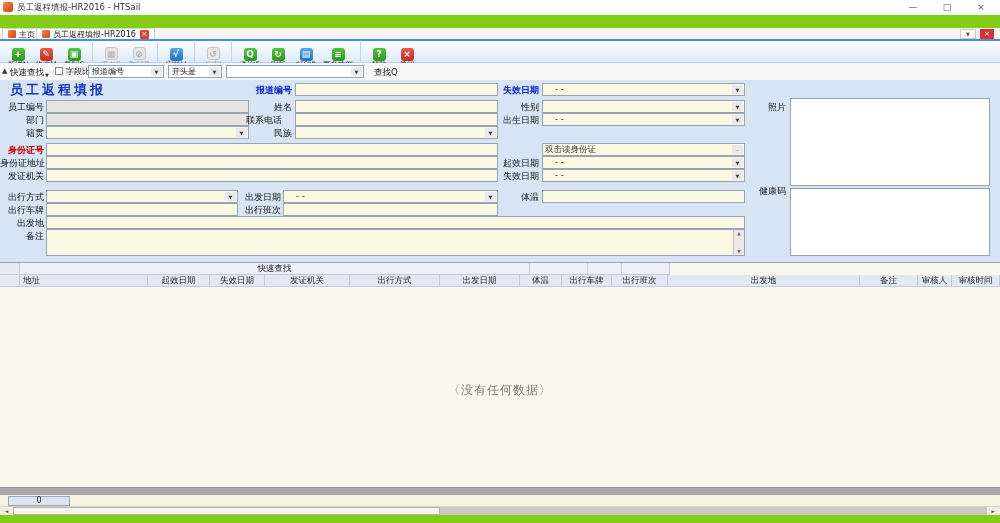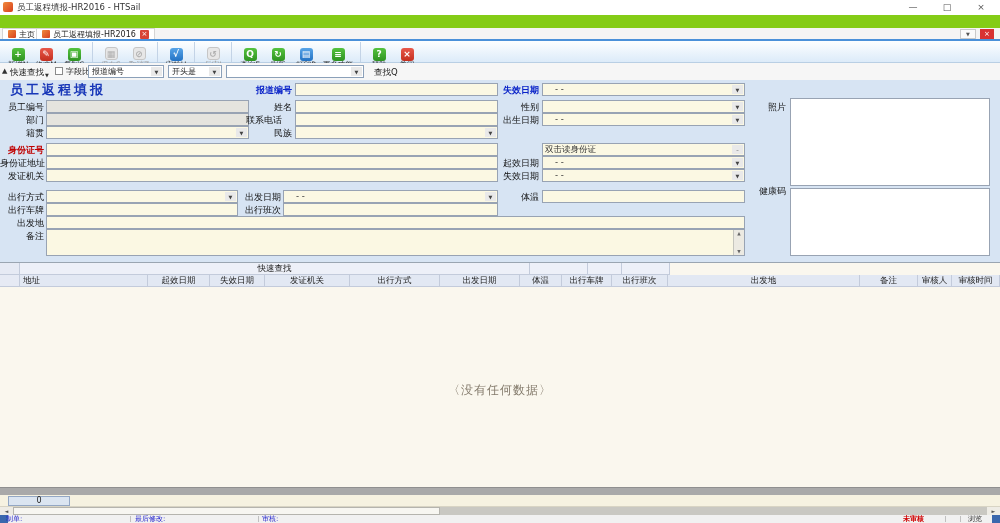--- a/index.html
+++ b/index.html
@@ -345,27 +345,14 @@
   <div class="countrow">
     <div class="countbox">0</div>
   </div>
 
   <div class="hscroll">
     <span class="harrow hl">◄</span>
     <span class="hthumb"></span>
     <span class="harrow hr">►</span>
   </div>
 
-  <div class="statusbar">
-    <span class="bluecorner bc-l"></span>
-    <span class="sitem s-maker">制单:</span>
-    <span class="ssep sp1"></span>
-    <span class="sitem s-lm">最后修改:</span>
-    <span class="ssep sp2"></span>
-    <span class="sitem s-audit">审核:</span>
-    <span class="sitem s-state">未审核</span>
-    <span class="ssep sp3"></span>
-    <span class="ssep sp4"></span>
-    <span class="sitem s-mode">浏览</span>
-    <span class="bluecorner bc-r"></span>
-  </div>
 
 </div>
 
 </body></html>

